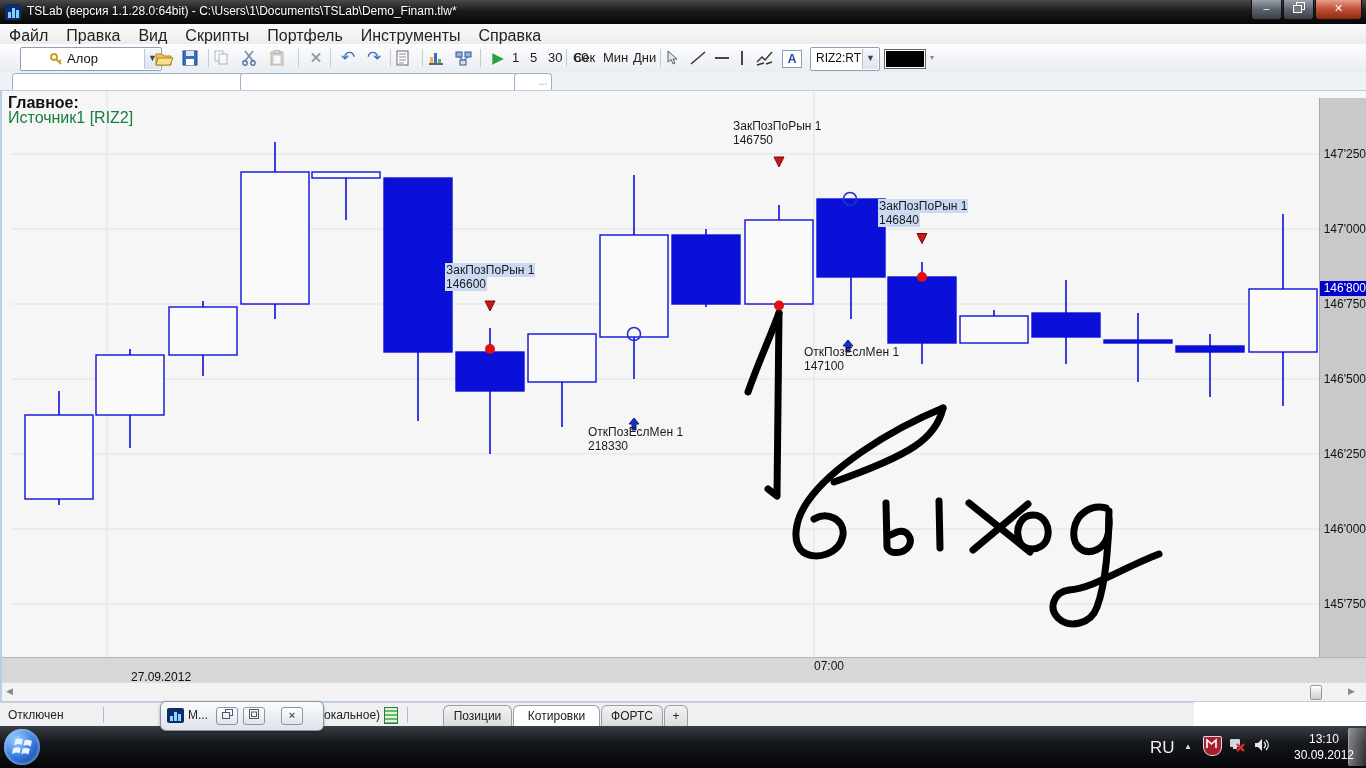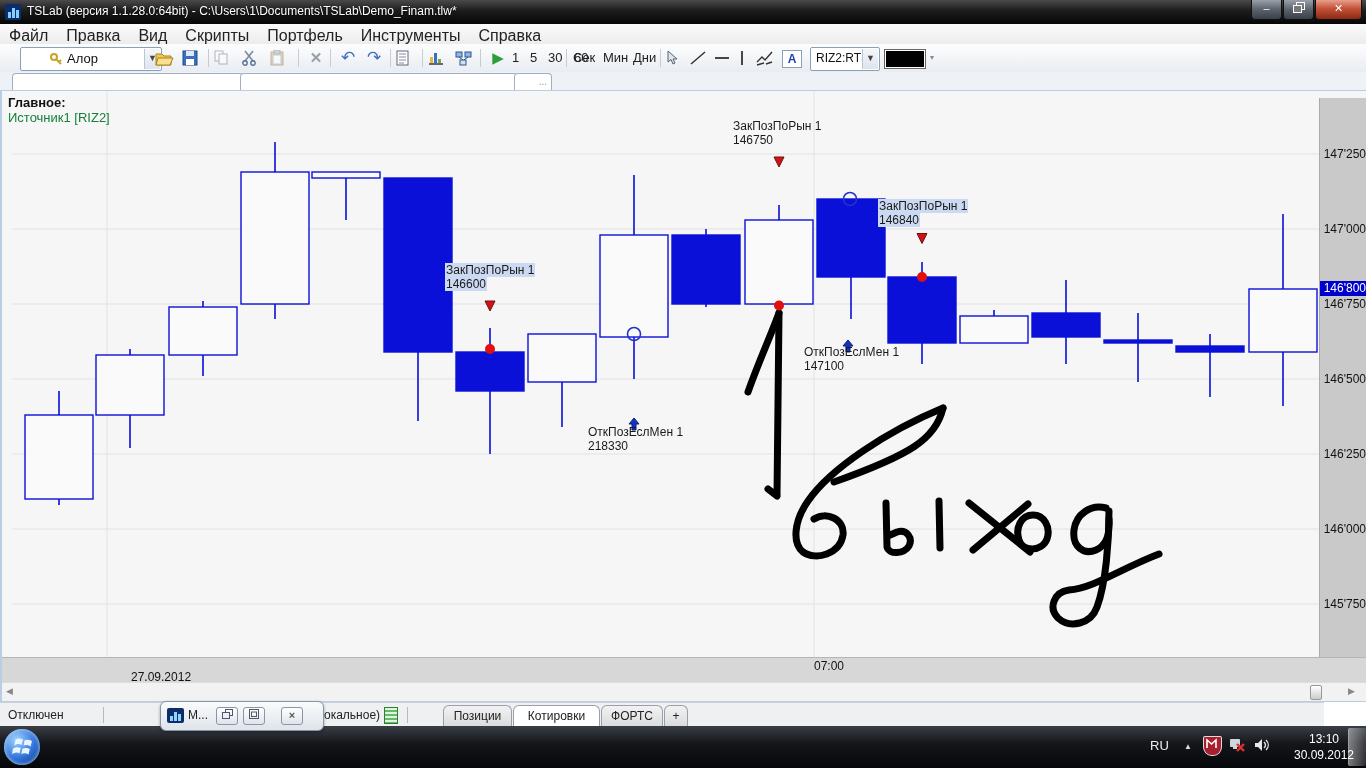--- a/index.html
+++ b/index.html
@@ -38,60 +38,60 @@
   
   .doctabs{position:absolute;left:0;top:72px;width:1366px;height:18px;background:#eef1f5;}
   .doctab{position:absolute;top:1px;height:16px;background:#fff;border:1px solid #9fb0c6;border-bottom:none;
     border-radius:4px 4px 0 0;color:#999;font-size:10px;text-align:right;padding-right:4px;line-height:16px;}
 
   
   .chart-panel{position:absolute;left:0;top:90px;width:1366px;height:612px;background:#fff;
     border-left:2px solid #b9cde7;border-bottom:2px solid #b9cde7;border-top:1px solid #b9cde7;box-sizing:border-box;}
   .plot{position:absolute;left:0;top:0;width:1366px;height:566px;background:#f6f6f6;}
   #chartsvg{position:absolute;left:0;top:0;}
-  .legend{position:absolute;left:6px;top:4px;font-size:13px;line-height:15px;}
+  .legend{position:absolute;left:6px;top:4px;font-size:16px;line-height:15px;}
   .legend .t{font-weight:bold;color:#111;}
   .legend .s{color:#15803d;}
   .annotations{position:absolute;left:0;top:0;width:1366px;height:566px;pointer-events:none;font-size:12px;color:#1a1a1a;}
   .ann span{display:table;line-height:14px;padding:0 1px;}
   .ann.hl span{background:#ccd9f2;}
   .y-axis{position:absolute;left:1317px;top:7px;width:49px;height:559px;background:#c9c9c9;border-left:1px solid #aaa;}
   .ylab{position:absolute;right:3px;font-size:12px;color:#111;}
   .ytag{position:absolute;left:0;width:46px;height:15px;background:#0000cc;color:#fff;font-size:12px;
     text-align:right;padding-right:3px;line-height:15px;}
   .x-strip{position:absolute;left:0;top:566px;width:1366px;height:25px;background:#d7d7d7;
     border-top:1px solid #b5b5b5;font-size:12px;color:#111;}
   .h-scroll{position:absolute;left:0;top:591px;width:1366px;height:18px;background:#f2f2f2;border-top:1px solid #d9dee5;}
   .scroll-arrow{position:absolute;top:3px;font-size:9px;color:#888;}
   .scroll-thumb{position:absolute;left:1308px;top:2px;width:10px;height:13px;background:linear-gradient(#fff,#ccc);
     border:1px solid #999;border-radius:2px;}
 
   
-  .statusbar{position:absolute;left:0;top:702px;width:1324px;height:24px;background:#eef0f2;border-top:1px solid #cdd2d8;
+  .statusbar{position:absolute;left:0;top:702px;width:1194px;height:24px;background:#eef0f2;border-top:1px solid #cdd2d8;
     font-size:12px;color:#222;}
   .status-sep{position:absolute;top:4px;width:1px;height:16px;background:#b5bac0;}
   .btab{position:absolute;top:2px;height:20px;border:1px solid #97a0ab;border-bottom:none;border-radius:6px 6px 0 0;
     background:linear-gradient(#f2f2f2,#dcdcdc);text-align:center;font-size:12px;line-height:20px;color:#222;}
   .btab.active{background:#fff;z-index:2;}
   .miniwin{position:absolute;left:160px;top:-2px;width:162px;height:28px;z-index:5;
     background:linear-gradient(#fafbfc,#dfe4ea);border:1px solid #8796a8;border-radius:6px;box-shadow:0 1px 3px rgba(0,0,0,.35);}
   .miniwin .mw-icon{position:absolute;left:6px;top:6px;width:17px;height:15px;background:#0b2d6b;border-radius:2px;}
   .miniwin .mw-icon i{position:absolute;bottom:2px;background:#8fd4ff;width:3px;}
   .mwbtn{position:absolute;top:5px;width:20px;height:16px;border:1px solid #8796a8;border-radius:3px;
     background:linear-gradient(#fff,#dfe4ea);text-align:center;line-height:14px;color:#555;font-size:11px;}
   .notebook{position:absolute;left:384px;top:4px;width:12px;height:15px;border:1px solid #2e7d32;
     background:repeating-linear-gradient(#dff3df 0 2px,#66bb6a 2px 4px);}
 
   
   .taskbar{position:absolute;left:0;top:726px;width:1366px;height:42px;
     background:linear-gradient(#3a3f46,#15171b 40%,#05060a);}
   .orb{position:absolute;left:4px;top:3px;width:36px;height:36px;border-radius:50%;
     background:radial-gradient(circle at 35% 30%,#9fd4ff,#2e6fd8 55%,#0a2a66);box-shadow:inset 0 0 4px #bfe4ff;}
   .tray{position:absolute;right:0;top:0;height:42px;color:#eee;}
-  .tray-lang{position:absolute;left:-216px;top:12px;font-size:13px;}
+  .tray-lang{position:absolute;left:-216px;top:12px;font-size:17px;}
   .tray-up{position:absolute;left:-182px;top:16px;font-size:8px;color:#ddd;}
   .mcafee{position:absolute;left:-163px;top:10px;width:17px;height:18px;background:#a91f2e;border:1px solid #ddd;
     border-radius:2px 2px 45% 45%;}
   .clock{position:absolute;left:-80px;top:5px;width:76px;text-align:center;font-size:12px;line-height:16px;color:#fff;}
   .showdesk{position:absolute;right:0;top:2px;width:17px;height:38px;background:linear-gradient(90deg,rgba(255,255,255,.45),rgba(255,255,255,.15));
     border-left:1px solid rgba(255,255,255,.5);border-radius:2px;}
   svg{display:block;}
 </style>
 </head>
 <body>

